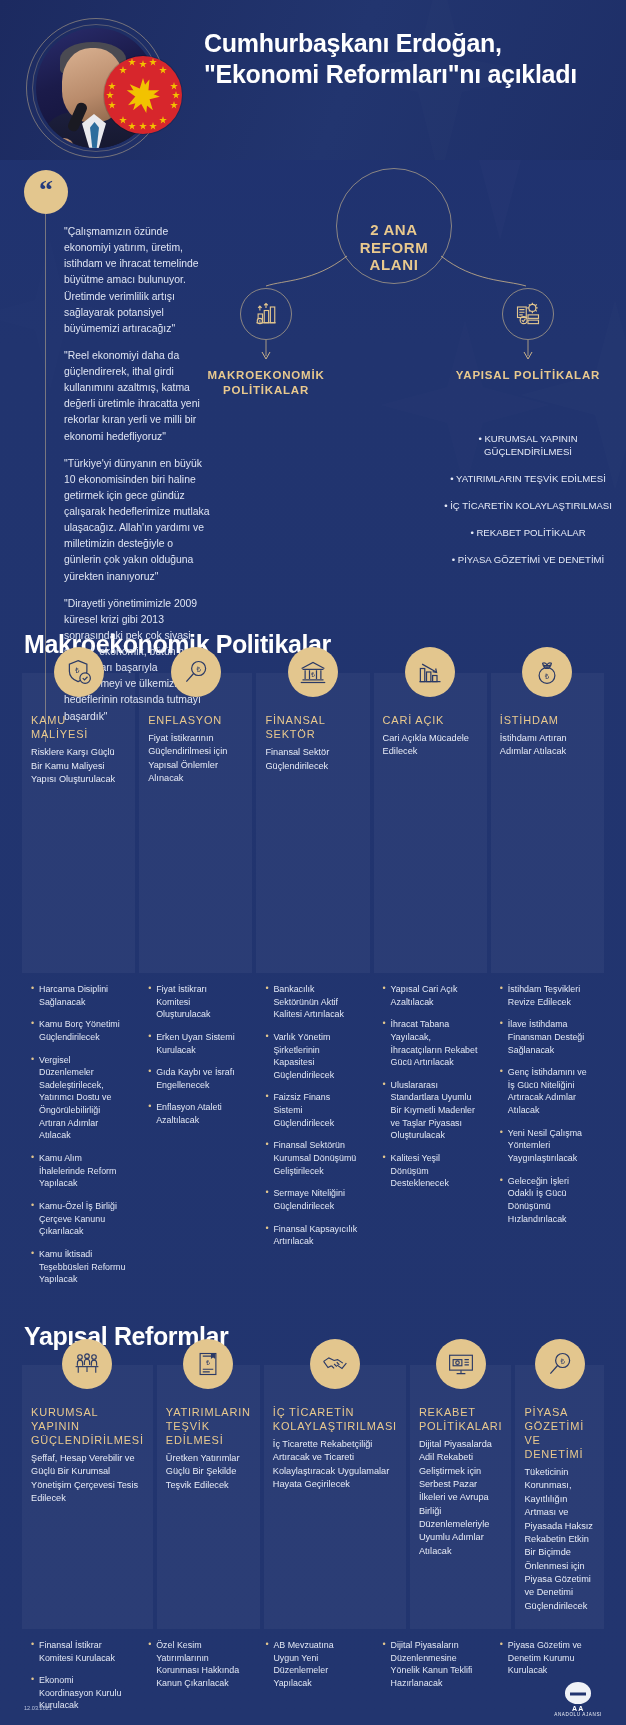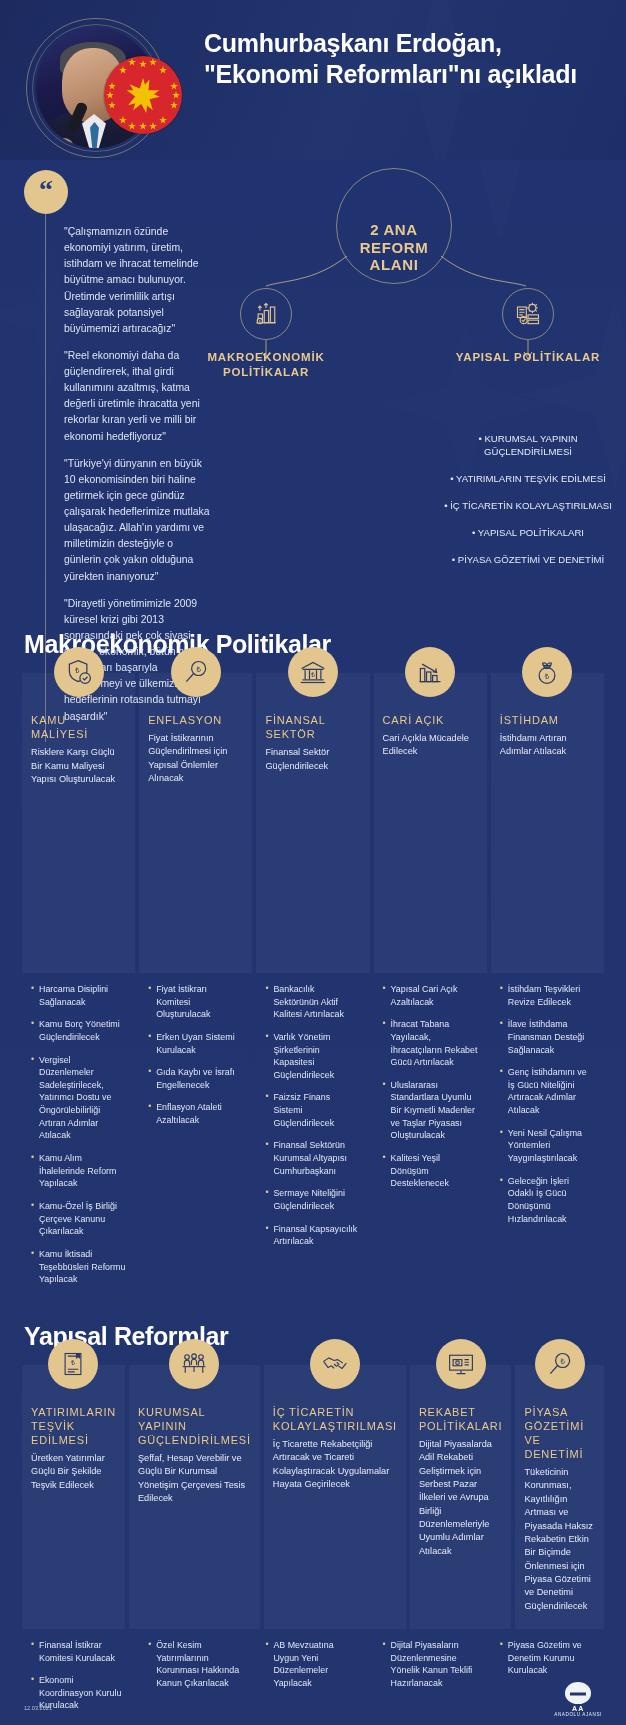--- a/index.html
+++ b/index.html
@@ -74,21 +74,21 @@
   .diagram { position:absolute; left:214px; top:0px; width:412px; height:450px; }
   .hub { position:absolute; left:122px; top:8px; width:116px; height:116px; border-radius:50%;
      border:1px solid rgba(226,200,146,.55); display:flex; align-items:center; justify-content:center; }
   .hub span { color:#e9c98e; font-weight:bold; font-size:15px; letter-spacing:.6px; text-align:center; line-height:1.18;margin-top:43px; }
   .node { position:absolute; width:52px; height:52px; border-radius:50%;
      border:1px solid rgba(226,200,146,.55); display:flex; align-items:center; justify-content:center; }
   .node.left { left:26px; top:128px; }
   .node.right { left:288px; top:128px; }
   .node svg { width:28px; height:28px; }
   .branch-title { position:absolute; width:170px; text-align:center; color:#e9c98e;
-     font-weight:bold; font-size:11.5px; letter-spacing:.8px; line-height:1.3; }
+     font-weight:bold; font-size:11.5px; letter-spacing:.8px; line-height:1.3;margin-top:18px; }
   .branch-title.left { left:-33px; top:190px; }
   .branch-title.right { left:229px; top:190px; }
   .bullets { position:absolute; width:168px; text-align:center; font-size:9.6px; color:#e6eaf6;
      line-height:1.35; }
   .bullets.left { left:-32px; top:226px; }
   .bullets.right { left:230px; top:226px;margin-top:47px; }
   .bullets li { list-style:none; margin-bottom:14px; }
   
   .sec-title { font-size:25px; font-weight:bold; color:#ffffff; letter-spacing:-.4px; }
   
@@ -238,21 +238,21 @@
         </svg>
       </div>
 
       <div class="branch-title left">MAKROEKONOMİK POLİTİKALAR</div>
       <div class="branch-title right">YAPISAL POLİTİKALAR</div>
 
       <ul class="bullets right">
         <li>• KURUMSAL YAPININ GÜÇLENDİRİLMESİ</li>
         <li>• YATIRIMLARIN TEŞVİK EDİLMESİ</li>
         <li>• İÇ  TİCARETİN KOLAYLAŞTIRILMASI</li>
-        <li>• YAPISAL POLİTİKALARI</li>
+        <li>• REKABET POLİTİKALAR</li>
         <li>• PİYASA GÖZETİMİ VE DENETİMİ</li>
       </ul>
     </div>
   </div>
 
   <div style="padding:0 24px 14px;">
     <div class="sec-title">Makroekonomik Politikalar</div>
   </div>
 
   <div class="cards tall">
@@ -343,21 +343,21 @@
         <li>Erken Uyarı Sistemi Kurulacak</li>
         <li>Gıda Kaybı ve İsrafı Engellenecek</li>
         <li>Enflasyon Ataleti Azaltılacak</li>
       </ul>
     </div>
     <div class="bcol">
       <ul>
         <li>Bankacılık Sektörünün Aktif Kalitesi Artırılacak</li>
         <li>Varlık Yönetim Şirketlerinin Kapasitesi Güçlendirilecek</li>
         <li>Faizsiz Finans Sistemi Güçlendirilecek</li>
-        <li>Finansal Sektörün Kurumsal Altyapısı Cumhurbaşkanı</li>
+        <li>Finansal Sektörün Kurumsal Dönüşümü Geliştirilecek</li>
         <li>Sermaye Niteliğini Güçlendirilecek</li>
         <li>Finansal Kapsayıcılık Artırılacak</li>
       </ul>
     </div>
     <div class="bcol">
       <ul>
         <li>Yapısal Cari Açık Azaltılacak</li>
         <li>İhracat Tabana Yayılacak, İhracatçıların Rekabet Gücü Artırılacak</li>
         <li>Uluslararası Standartlara Uyumlu Bir Kıymetli Madenler ve Taşlar Piyasası Oluşturulacak</li>
         <li>Kalitesi Yeşil Dönüşüm Desteklenecek</li>
@@ -372,52 +372,52 @@
         <li>Geleceğin İşleri Odaklı İş Gücü Dönüşümü Hızlandırılacak</li>
       </ul>
     </div>
   </div>
 
   <div style="padding:26px 24px 14px;">
     <div class="sec-title">Yapısal Reformlar</div>
   </div>
 
   <div class="cards struct">
-
-    <div class="card">
-      <div class="circ">
-        <svg viewBox="0 0 32 32" fill="none" stroke="#2b3a66" stroke-width="1.3">
-          <rect x="7" y="4" width="18" height="24"></rect>
-            <path d="M10 7h12M10 22h12M10 25h8"></path>
-          <text x="16" y="17" font-size="8" fill="#2b3a66" stroke="none" text-anchor="middle">₺</text>
-          <path d="M20 4v5l1.8-1.4L23.6 9V4" fill="#2b3a66"></path>
-        </svg>
-      </div>
-      <h4>YATIRIMLARIN TEŞVİK EDİLMESİ</h4>
-      <div class="lede">Üretken Yatırımlar Güçlü Bir Şekilde Teşvik Edilecek</div>
-    </div>
 
     <div class="card">
       <div class="circ">
         <svg viewBox="0 0 32 32" fill="none" stroke="#2b3a66" stroke-width="1.3">
           <circle cx="8" cy="8" r="2.6"></circle>
             <circle cx="16" cy="7" r="2.6"></circle>
             <circle cx="24" cy="8" r="2.6"></circle>
           <path d="M5 18v-3c0-2 1.4-3.4 3-3.4s3 1.4 3 3.4v3M13 17v-3c0-2 1.4-3.4 3-3.4s3 1.4 3 3.4v3M21 18v-3c0-2 1.4-3.4 3-3.4s3 1.4 3 3.4v3"></path>
           <path d="M3 19h26"></path>
             <path d="M6 19v7M26 19v7M16 19v6"></path>
         </svg>
       </div>
       <h4>KURUMSAL YAPININ GÜÇLENDİRİLMESİ</h4>
       <div class="lede">Şeffaf, Hesap Verebilir ve Güçlü Bir Kurumsal Yönetişim Çerçevesi Tesis Edilecek</div>
     </div>
 
     <div class="card">
       <div class="circ">
         <svg viewBox="0 0 32 32" fill="none" stroke="#2b3a66" stroke-width="1.3">
+          <rect x="7" y="4" width="18" height="24"></rect>
+            <path d="M10 7h12M10 22h12M10 25h8"></path>
+          <text x="16" y="17" font-size="8" fill="#2b3a66" stroke="none" text-anchor="middle">₺</text>
+          <path d="M20 4v5l1.8-1.4L23.6 9V4" fill="#2b3a66"></path>
+        </svg>
+      </div>
+      <h4>YATIRIMLARIN TEŞVİK EDİLMESİ</h4>
+      <div class="lede">Üretken Yatırımlar Güçlü Bir Şekilde Teşvik Edilecek</div>
+    </div>
+
+    <div class="card">
+      <div class="circ">
+        <svg viewBox="0 0 32 32" fill="none" stroke="#2b3a66" stroke-width="1.3">
           <path d="M3 13l6-4 6 3 4-1 6 4"></path>
             <path d="M3 13l5 7 4-2"></path>
             <path d="M29 15l-5 6-6-4"></path>
           <path d="M12 18l3 3M15 16l3 3M18 14l3 3"></path>
         </svg>
       </div>
       <h4>İÇ TİCARETİN KOLAYLAŞTIRILMASI</h4>
       <div class="lede">İç Ticarette Rekabetçiliği Artıracak ve Ticareti Kolaylaştıracak Uygulamalar Hayata Geçirilecek</div>
     </div>
 

